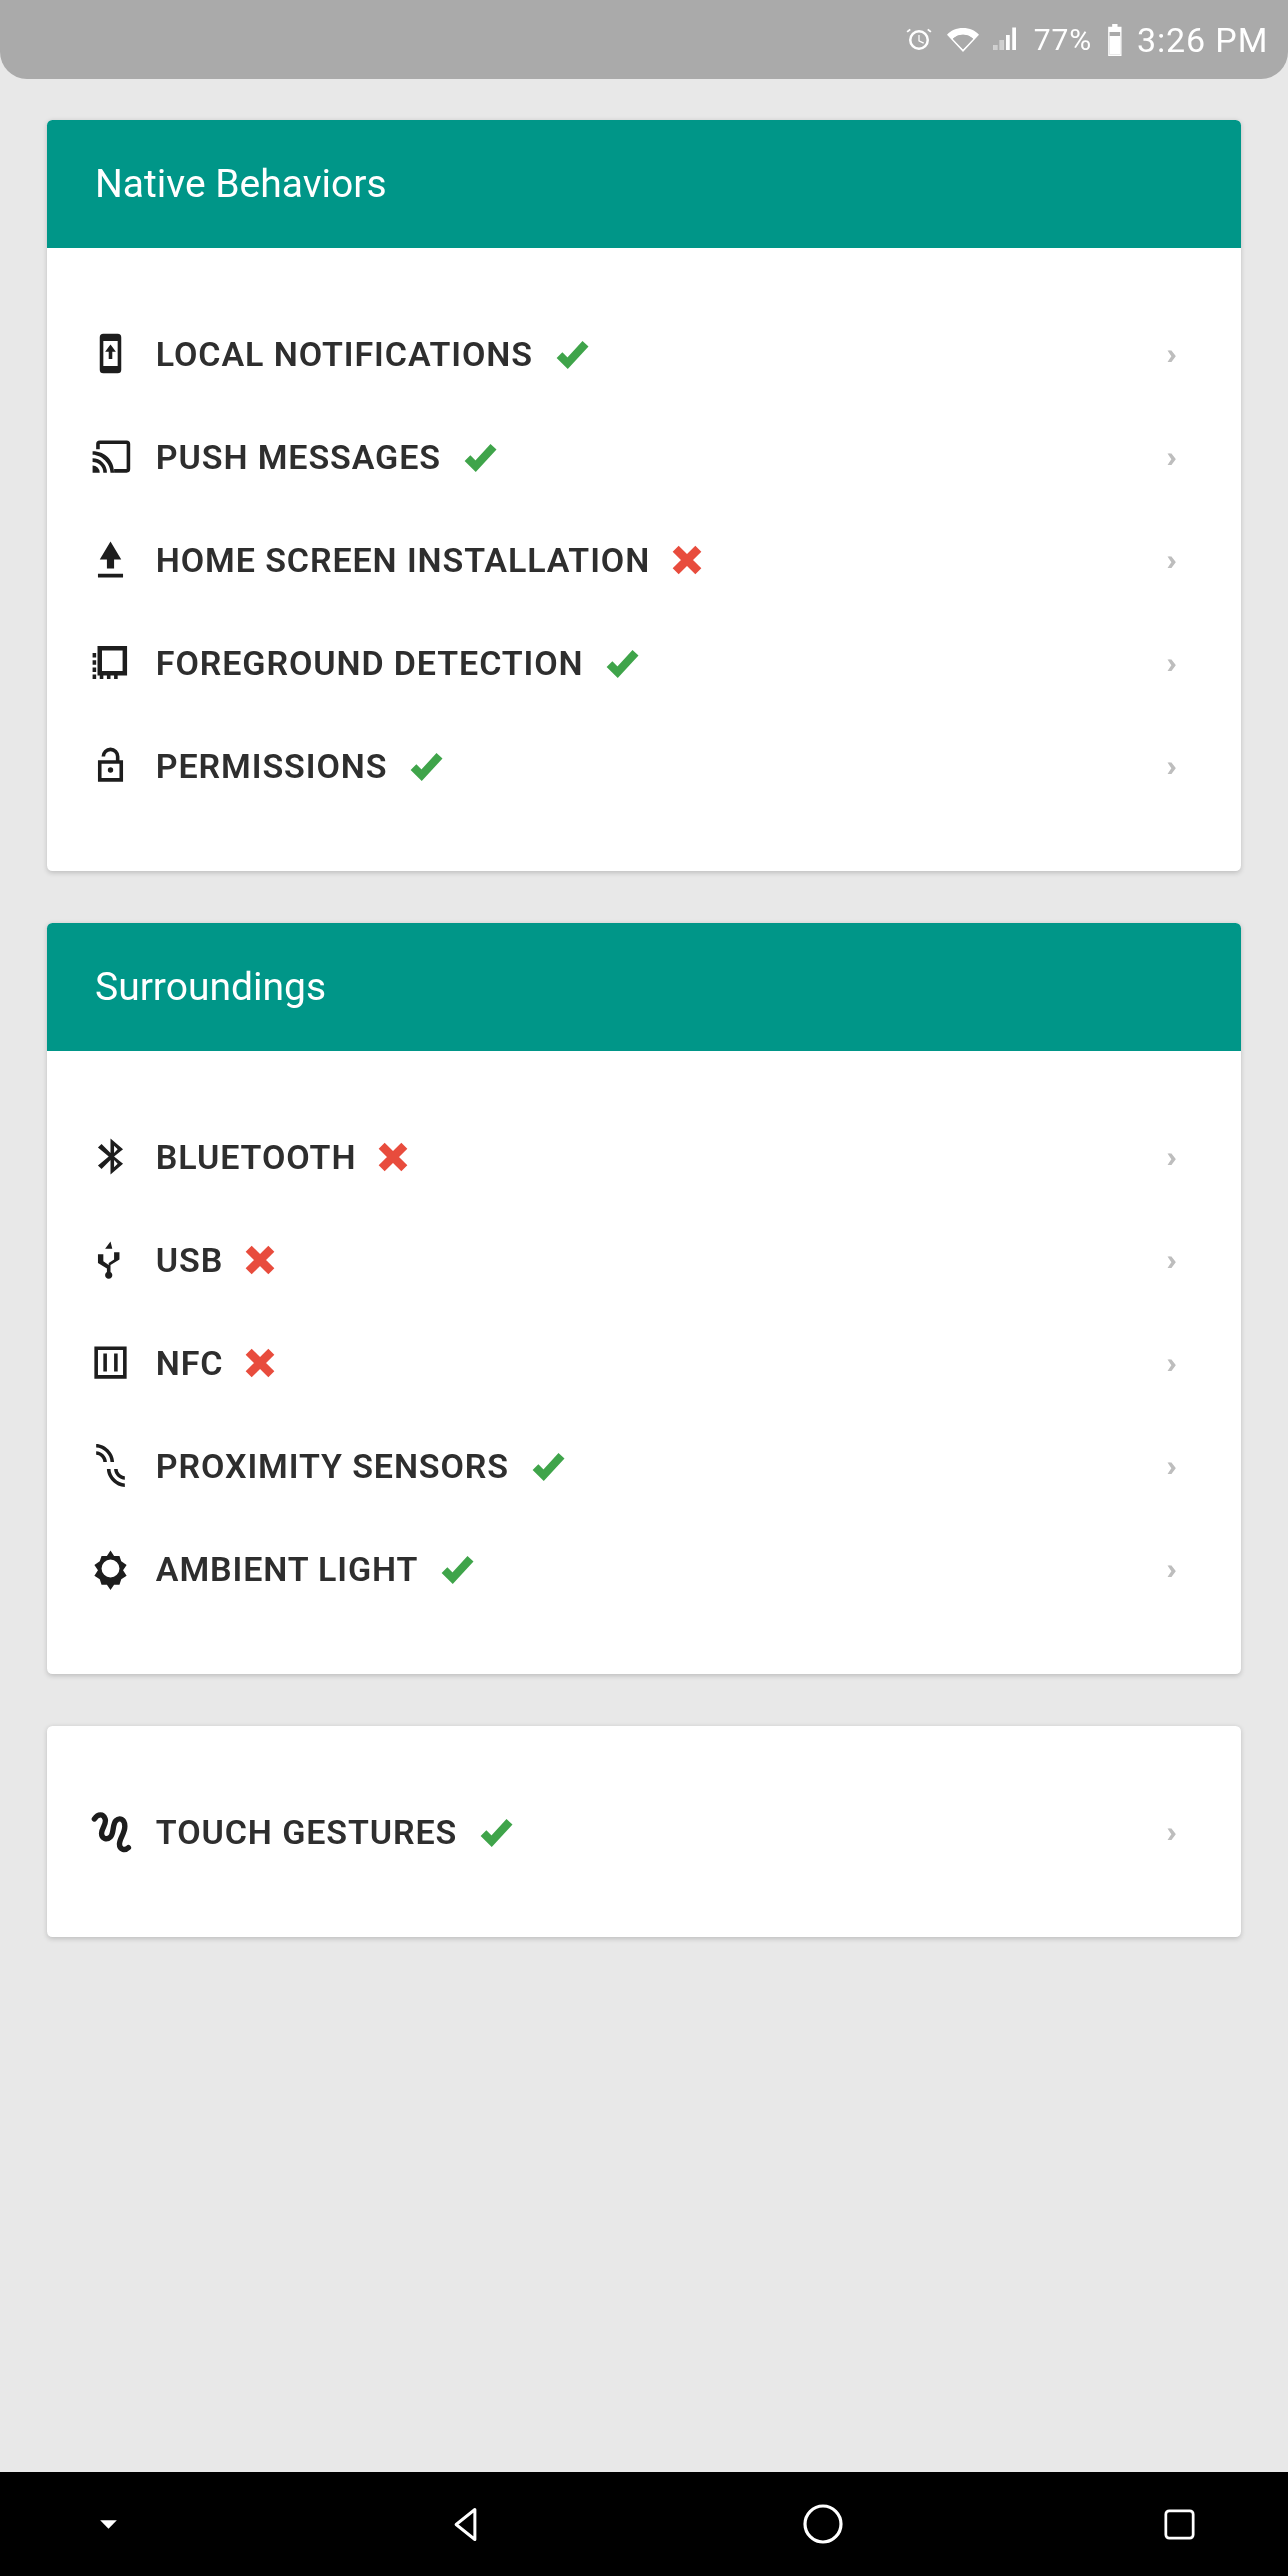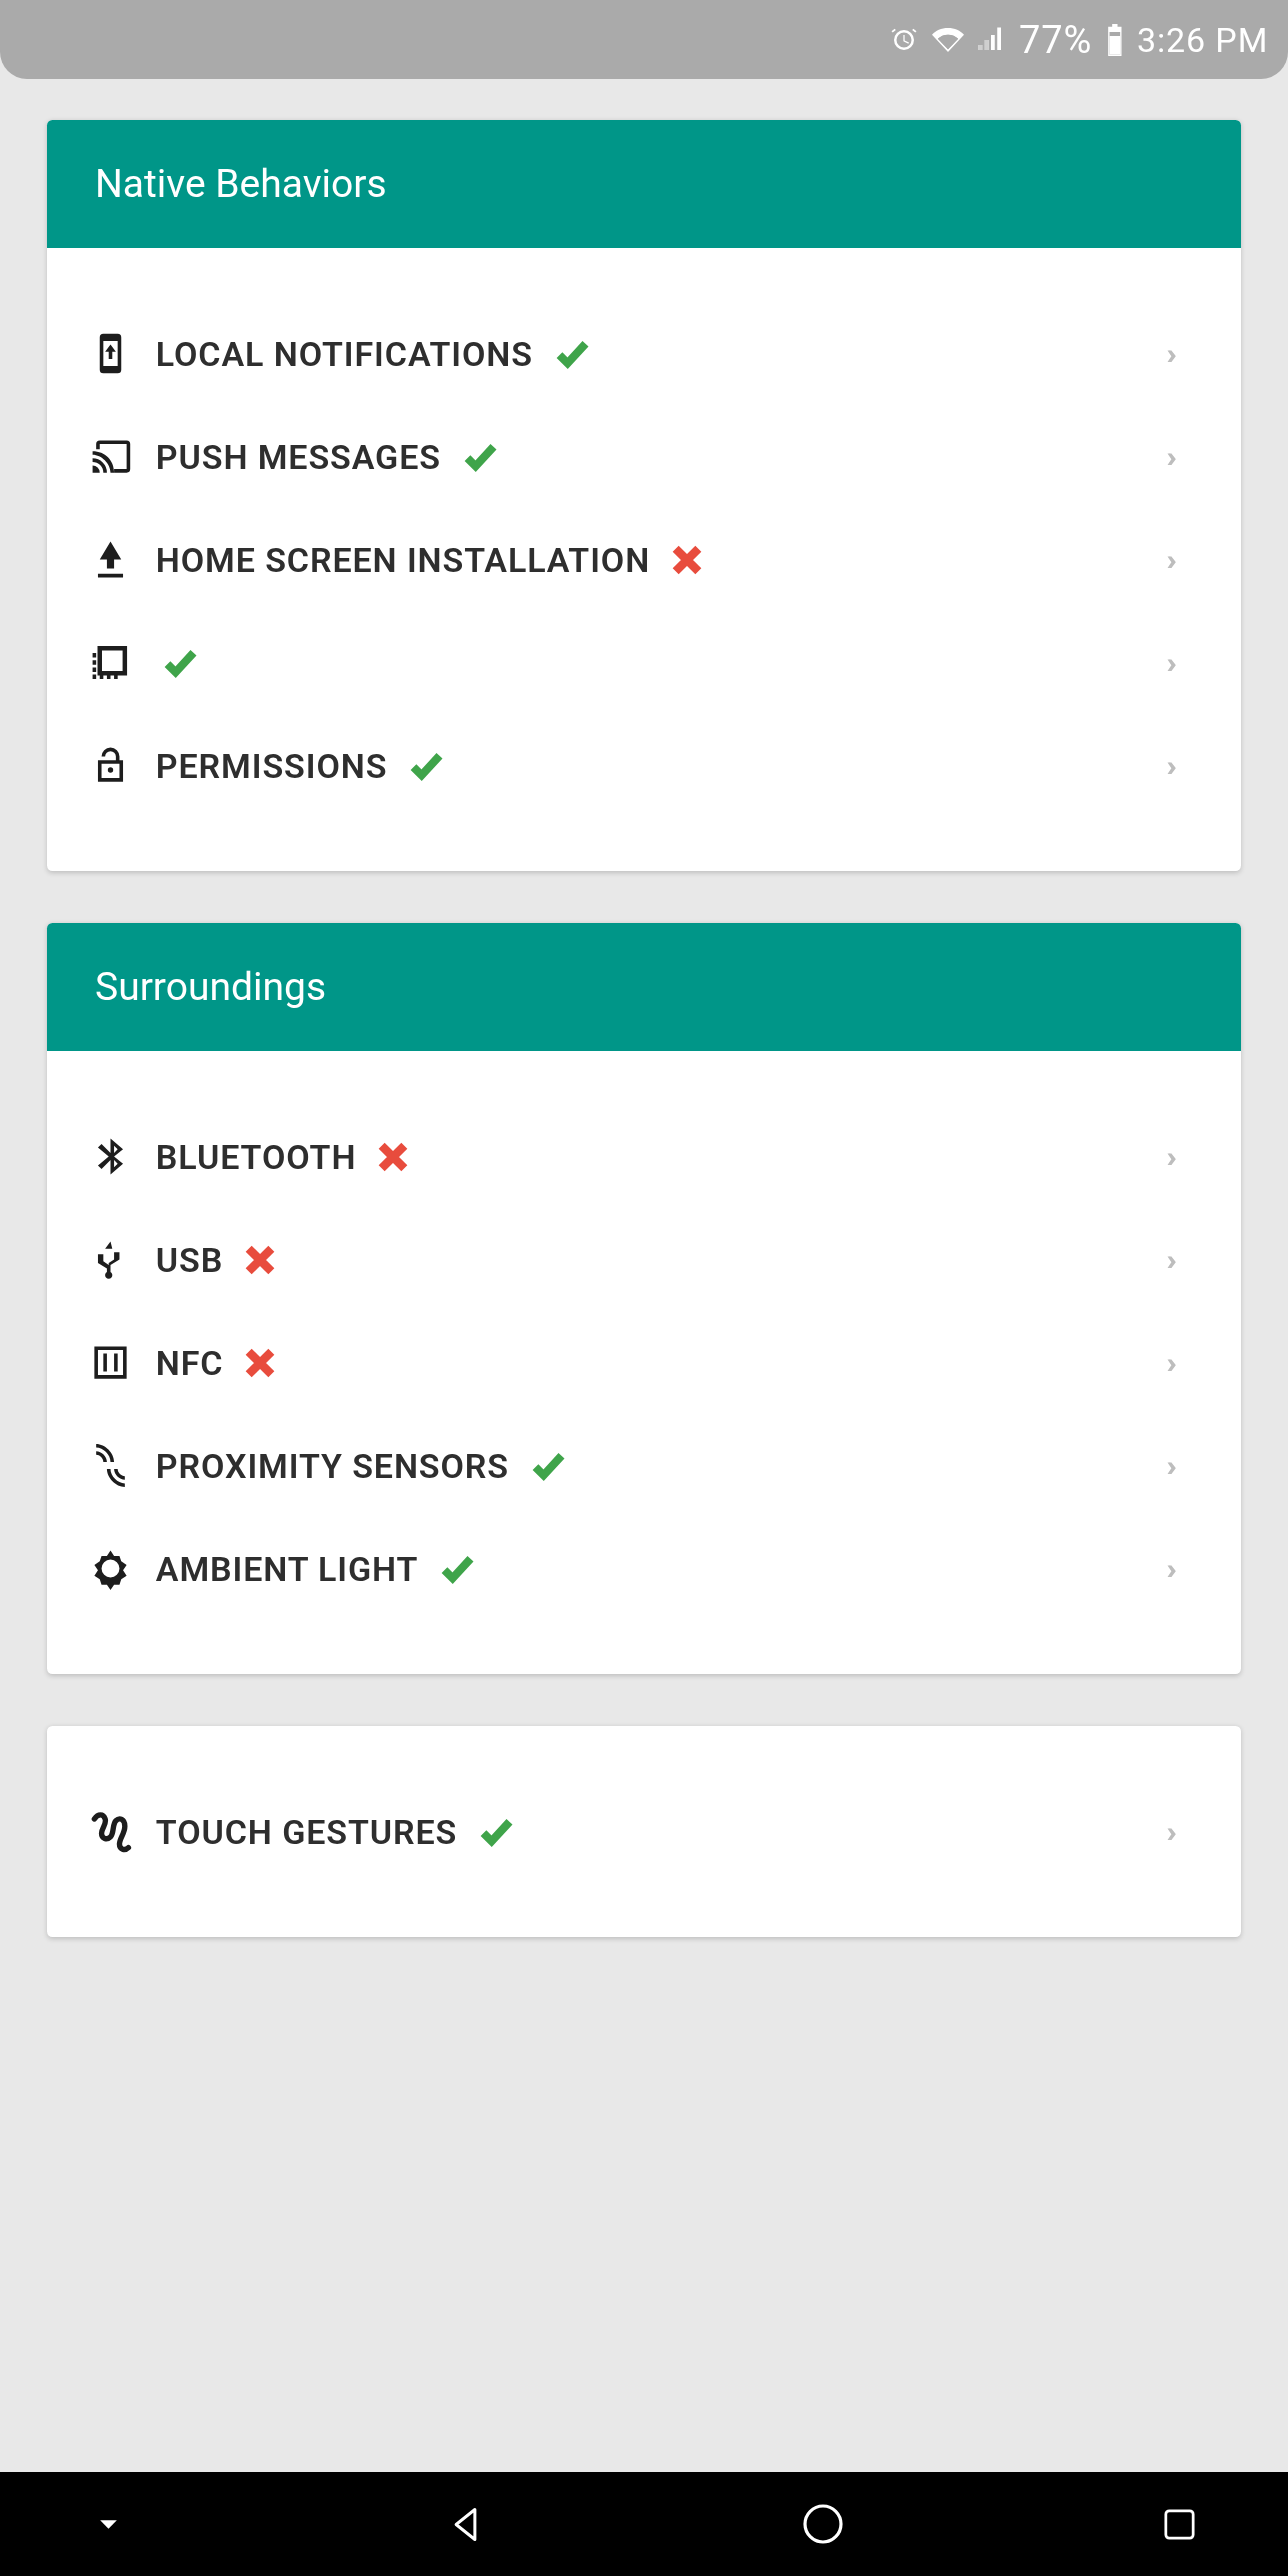--- a/index.html
+++ b/index.html
@@ -28,21 +28,21 @@
     padding: 0 19.7px 0 27px;
     gap: 12.5px;
     color: #fff;
     font-size: 30px;
     border-bottom-left-radius: 27px;
     border-bottom-right-radius: 27px;
   }
   .statusbar .sb-item { display: inline-flex; align-items: center; }
   .statusbar svg { fill: #fff; }
   .statusbar .time { font-size: 34px; letter-spacing: 0.9px; font-weight: 400; }
-  .statusbar .pct { font-size: 38px; letter-spacing: 0.9px; }
+  .statusbar .pct { font-size: 30px; letter-spacing: 0.9px; }
 
   
   .content {
     flex: 1;
     padding: 41px 47px 0 47px;
     overflow: hidden;
     border-radius: 13px;
   }
   .card {
     background: #ffffff;
@@ -201,20 +201,21 @@
           <span class="chev">››</span>
         </div>
 
         <div class="row">
           <span class="lead-icon">
             <svg width="43" height="43" viewBox="0 0 24 24">
                 <path d="M6 4h14v14H6z" fill="none" stroke="#1d1d1d" stroke-width="2.5"></path>
                 <path d="M2 8h2M2 12h2M2 16h2M2 20h2M6 20h2M10 20h2M14 20h2" stroke="#1d1d1d" stroke-width="2.5" stroke-dasharray="2,2"></path>
               </svg>
           </span>
+          <span class="label">FOREGROUND DETECTION</span>
           <span class="status-icon check">
               <svg width="39" height="39" viewBox="0 0 24 24">
                 <path d="M4 13l5 5L20 6"></path>
               </svg>
             </span>
           <span class="chev">››</span>
         </div>
 
         <div class="row">
           <span class="lead-icon">

